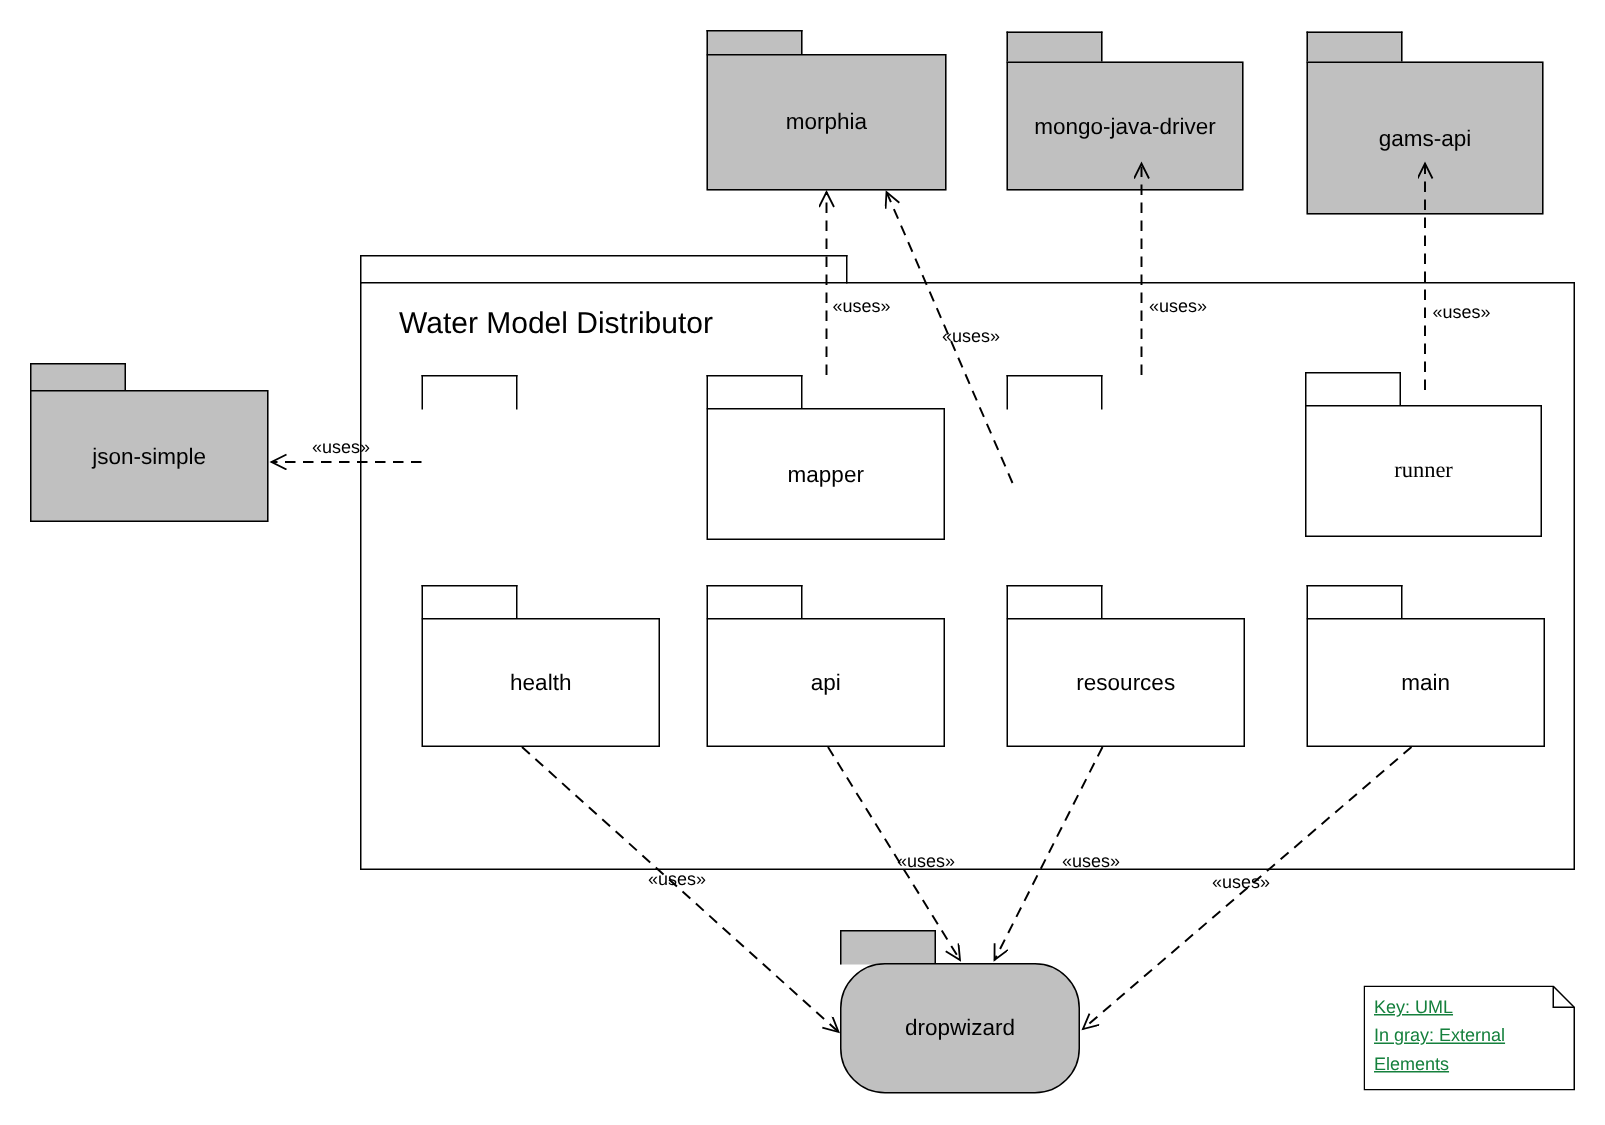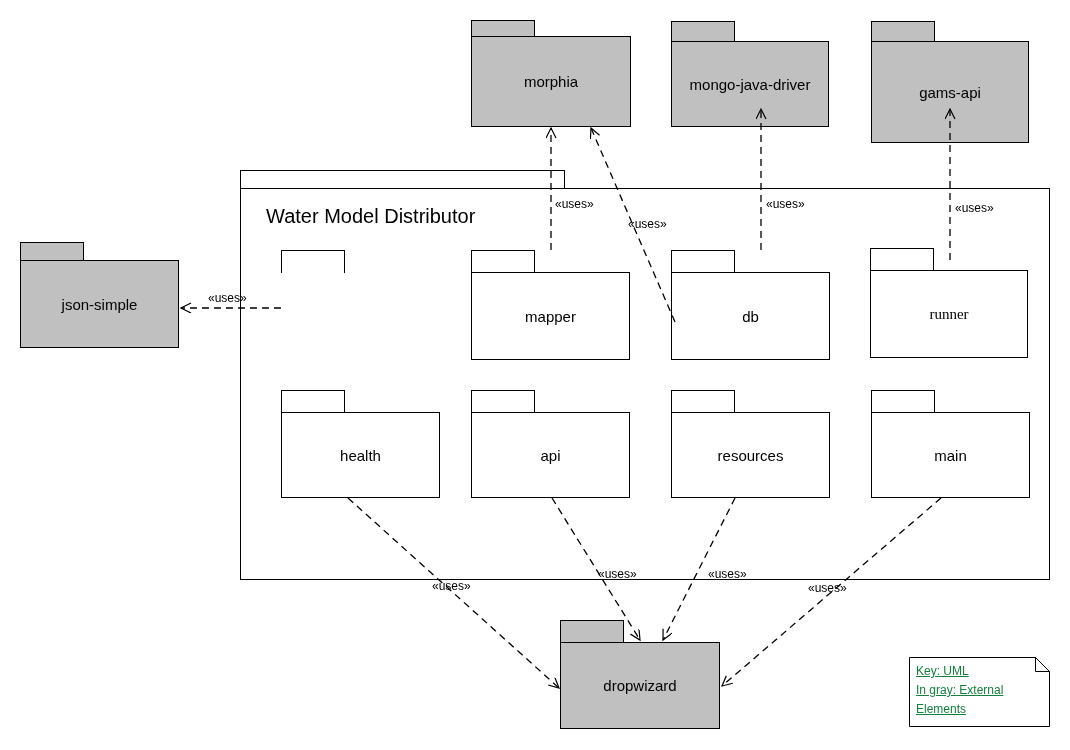--- a/index.html
+++ b/index.html
@@ -133,41 +133,38 @@
         </div>
       </div>
       <div class="pkg external" style="left: 20px; top: 242px; width: 159px; height: 106px;">
         <div class="tab" style="width: 64px; height: 19px;"></div>
         <div class="body" style="top: 18px; width: 159px; height: 88px;">
           <div class="label">json-simple</div>
         </div>
       </div>
       <div class="pkg external" style="left: 560px; top: 620px; width: 160px; height: 109px;">
         <div class="tab" style="width: 64px; height: 23px;"></div>
-        <div class="body" style="top: 22px; width: 160px; height: 87px;">
+        <div class="body" style="top: 22px; width: 160px; height: 87px; border-radius: 30px;">
           <div class="label">dropwizard</div>
         </div>
       </div>
     </div>
 
   <div id="internal-layer">
       <div class="pkg internal" style="left: 281px; top: 250px; width: 159px; height: 110px;">
         <div class="tab" style="width: 64px; height: 23px;"></div>
       </div>
       <div class="pkg internal" style="left: 471px; top: 250px; width: 159px; height: 110px;">
         <div class="tab" style="width: 64px; height: 23px;"></div>
         <div class="body" style="top: 22px; width: 159px; height: 88px;">
           <div class="label">mapper</div>
         </div>
       </div>
       <div class="pkg internal" style="left: 671px; top: 250px; width: 159px; height: 110px;">
         <div class="tab" style="width: 64px; height: 23px;"></div>
-        <div class="body" style="top: 22px; width: 159px; height: 88px;">
-          <div class="label">db</div>
-        </div>
       </div>
       <div class="pkg internal" style="left: 870px; top: 248px; width: 158px; height: 110px; font-family: Liberation Serif, serif;">
         <div class="tab" style="width: 64px; height: 23px;"></div>
         <div class="body" style="top: 22px; width: 158px; height: 88px;">
           <div class="label">runner</div>
         </div>
       </div>
       <div class="pkg internal" style="left: 281px; top: 390px; width: 159px; height: 108px;">
         <div class="tab" style="width: 64px; height: 23px;"></div>
         <div class="body" style="top: 22px; width: 159px; height: 86px;">

